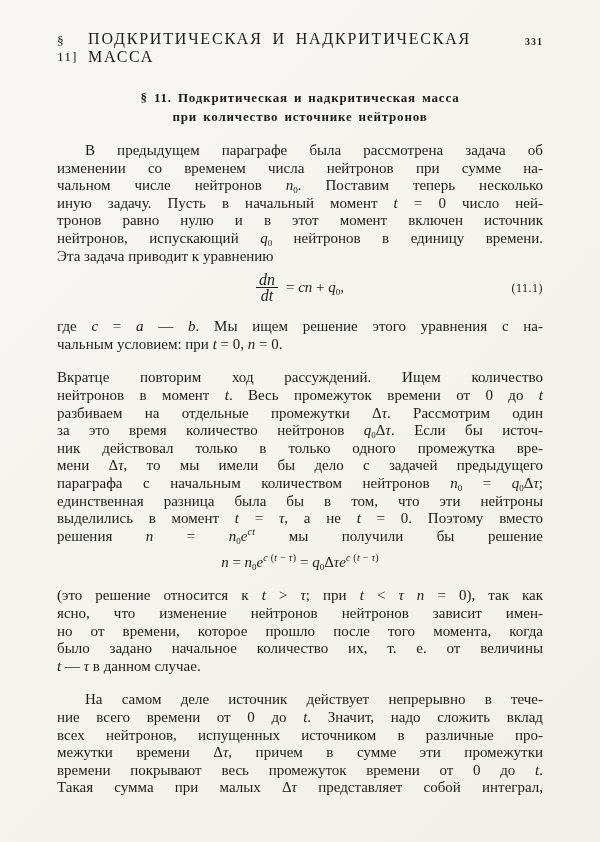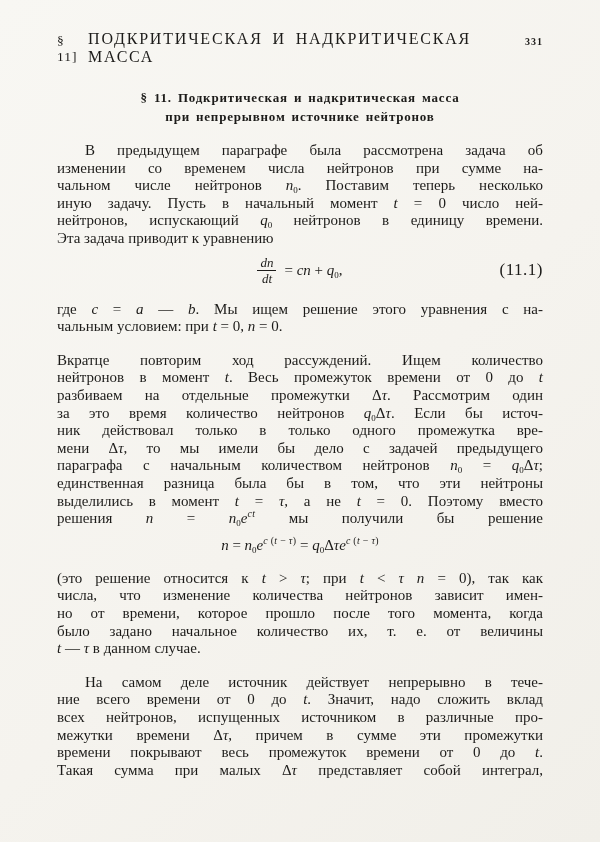--- a/index.html
+++ b/index.html
@@ -62,54 +62,55 @@
     position:relative;
     text-align:center;
     margin:8px 0 9px 0;
     font-size:15px;
     line-height:normal;
   }
   .eq .eqc{display:inline-block;vertical-align:middle;}
   .frac{
     display:inline-block;vertical-align:middle;
     text-align:center;font-style:italic;
-    font-size:13px;line-height:13px;
+    font-size:16px;line-height:13px;
     margin-right:8px;
   }
   .frac .num{display:block;border-bottom:1px solid #1c1b19;padding:0 3px 1px 3px;}
   .frac .den{display:block;padding-top:1px;}
   .rhs{display:inline-block;vertical-align:middle;}
   .eqlabel{
     position:absolute;right:0;top:50%;
     transform:translateY(-50%);
-    font-size:17px;letter-spacing:0.5px;
+    font-size:12px;letter-spacing:0.5px;
   }
 </style>
 </head>
 <body>
 
 <div class="page">
 
   <div class="runhead">
     <span class="sec">§ 11]</span>
     <span class="rt">ПОДКРИТИЧЕСКАЯ И НАДКРИТИЧЕСКАЯ МАССА</span>
     <span class="pn">331</span>
   </div>
 
   <div class="chtitle">
     <div>§ 11. Подкритическая и надкритическая масса</div>
-    <div>при непрерывном источнике нейтронов</div>
+    <div>при количество источнике нейтронов</div>
   </div>
 
   <div class="body">
       <div class="para">
         <div class="pline first">В предыдущем параграфе была рассмотрена задача об</div>
         <div class="pline">изменении со временем числа нейтронов при сумме на-</div>
         <div class="pline">чальном числе нейтронов <i>n</i><sub>0</sub>. Поставим теперь несколько</div>
         <div class="pline">иную задачу. Пусть в начальный момент <i>t</i> = 0 число ней-</div>
+        <div class="pline">тронов равно нулю и в этот момент включен источник</div>
         <div class="pline">нейтронов, испускающий <i>q</i><sub>0</sub> нейтронов в единицу времени.</div>
         <div class="pline last">Эта задача приводит к уравнению</div>
       </div>
       <div class="eq"><span class="eqc"><span class="frac"><span class="num">dn</span><span class="den">dt</span></span><span class="rhs">= <i>cn</i> + <i>q</i><sub>0</sub>,</span></span><span class="eqlabel">(11.1)</span></div>
       <div class="para">
         <div class="pline">где <i>c</i> = <i>a</i> — <i>b</i>. Мы ищем решение этого уравнения с на-</div>
         <div class="pline last">чальным условием: при <i>t</i> = 0, <i>n</i> = 0.</div>
       </div>
       <div class="para">
         <div class="pline">Вкратце повторим ход рассуждений. Ищем количество</div>
@@ -119,21 +120,21 @@
         <div class="pline">ник действовал только в только одного промежутка вре-</div>
         <div class="pline">мени Δ<i>τ</i>, то мы имели бы дело с задачей предыдущего</div>
         <div class="pline">параграфа с начальным количеством нейтронов <i>n</i><sub>0</sub> = <i>q</i><sub>0</sub>Δ<i>τ</i>;</div>
         <div class="pline">единственная разница была бы в том, что эти нейтроны</div>
         <div class="pline">выделились в момент <i>t</i> = <i>τ</i>, а не <i>t</i> = 0. Поэтому вместо</div>
         <div class="pline">решения <i>n</i> = <i>n</i><sub>0</sub><i>e<sup>ct</sup></i> мы получили бы решение</div>
       </div>
       <div class="eq"><span class="eqc"><i>n</i> = <i>n</i><sub>0</sub><i>e</i><sup><i>c</i> (<i>t</i> − <i>τ</i>)</sup> = <i>q</i><sub>0</sub>Δ<i>τe</i><sup><i>c</i> (<i>t</i> − <i>τ</i>)</sup></span></div>
       <div class="para">
         <div class="pline">(это решение относится к <i>t</i> &gt; <i>τ</i>; при <i>t</i> &lt; <i>τ</i> <i>n</i> = 0), так как</div>
-        <div class="pline">числа, что изменение количества нейтронов зависит имен-</div>
+        <div class="pline">ясно, что изменение нейтронов нейтронов зависит имен-</div>
         <div class="pline">но от времени, которое прошло после того момента, когда</div>
         <div class="pline">было задано начальное количество их, т. е. от величины</div>
         <div class="pline last"><i>t</i> — <i>τ</i> в данном случае.</div>
       </div>
       <div class="para">
         <div class="pline first">На самом деле источник действует непрерывно в тече-</div>
         <div class="pline">ние всего времени от 0 до <i>t</i>. Значит, надо сложить вклад</div>
         <div class="pline">всех нейтронов, испущенных источником в различные про-</div>
         <div class="pline">межутки времени Δ<i>τ</i>, причем в сумме эти промежутки</div>
         <div class="pline">времени покрывают весь промежуток времени от 0 до <i>t</i>.</div>

